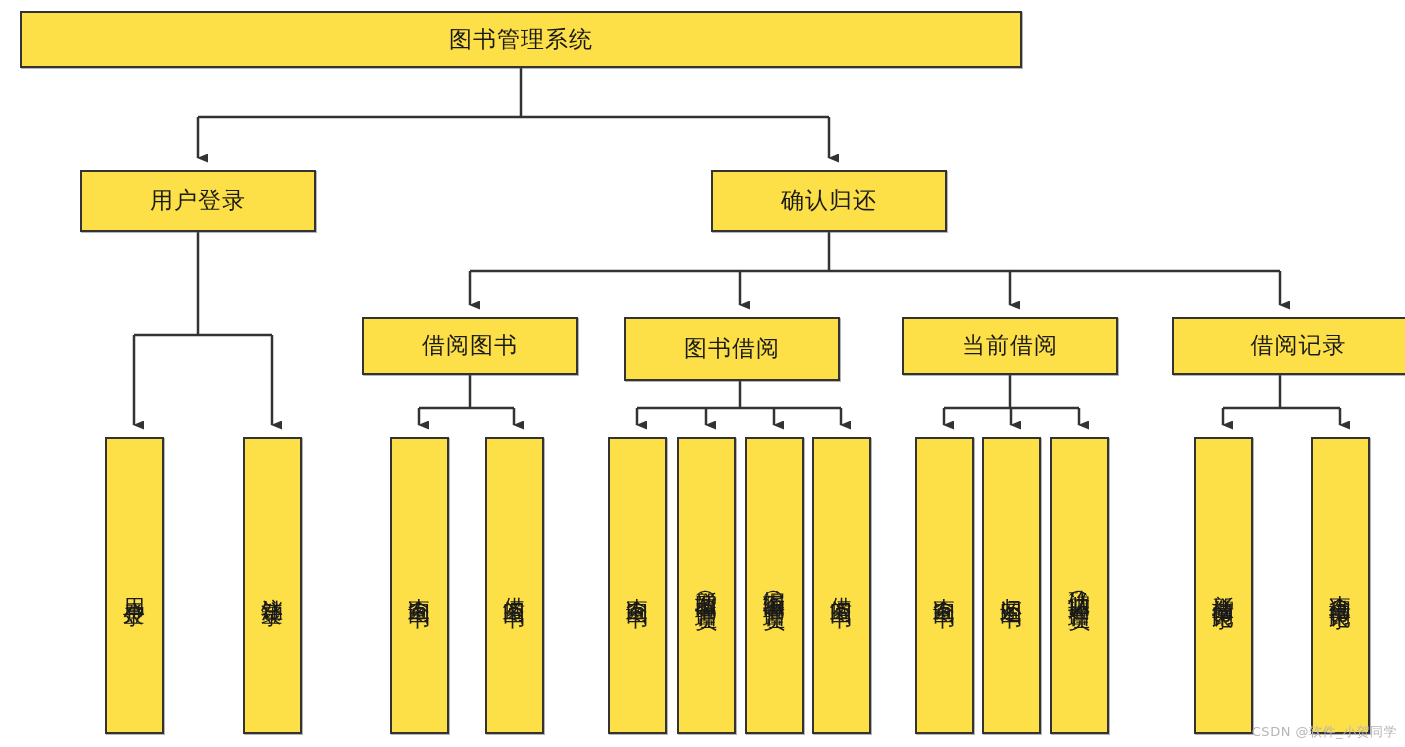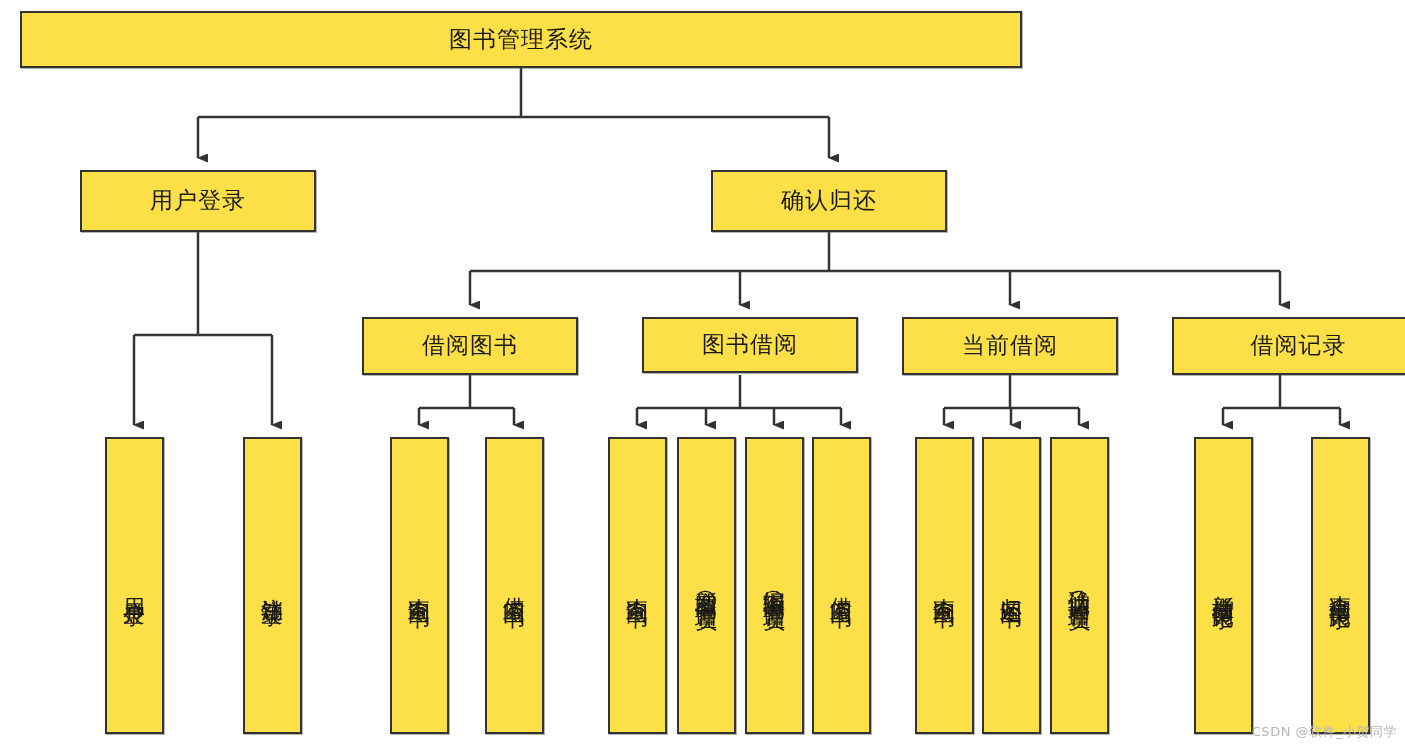--- a/index.html
+++ b/index.html
@@ -133,21 +133,21 @@
   <div class="node h" style="left:80px; top:170px; width:236px; height:62px;">
     <span>用户登录</span>
   </div>
   <div class="node h" style="left:711px; top:170px; width:236px; height:62px;">
     <span>确认归还</span>
   </div>
 
   <div class="node h" style="left:362px; top:317px; width:216px; height:58px;">
     <span>借阅图书</span>
   </div>
-  <div class="node h" style="left:642px; top:317px; width:216px; height:56px;">
+  <div class="node h" style="left:624px; top:317px; width:216px; height:64px;">
     <span>图书借阅</span>
   </div>
   <div class="node h" style="left:902px; top:317px; width:216px; height:58px;justify-content:center;">
     <span>当前借阅</span>
   </div>
   <div class="node h" style="left:1172px; top:317px; width:253px; height:58px;">
     <span>借阅记录</span>
   </div>
 
   <div class="node v" style="left:105px; top:437px; width:59px; height:297px;">

